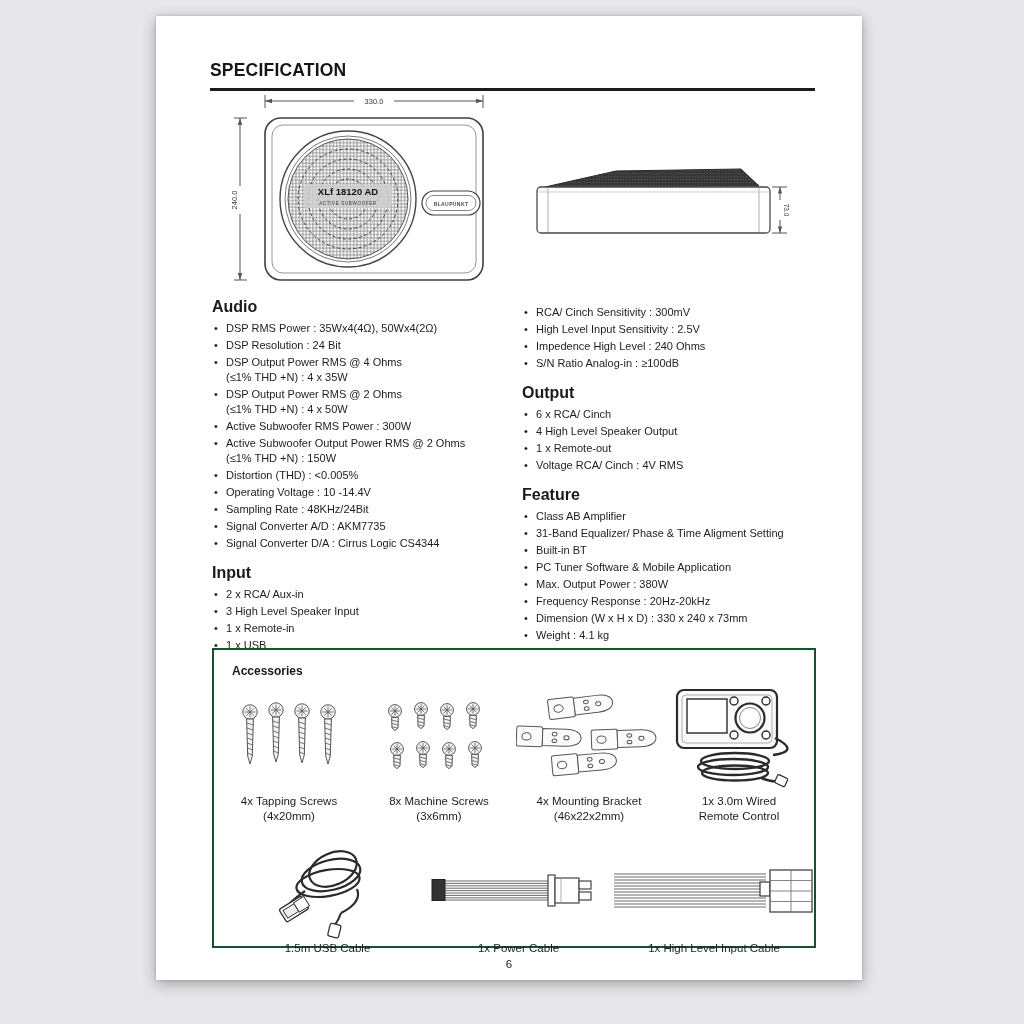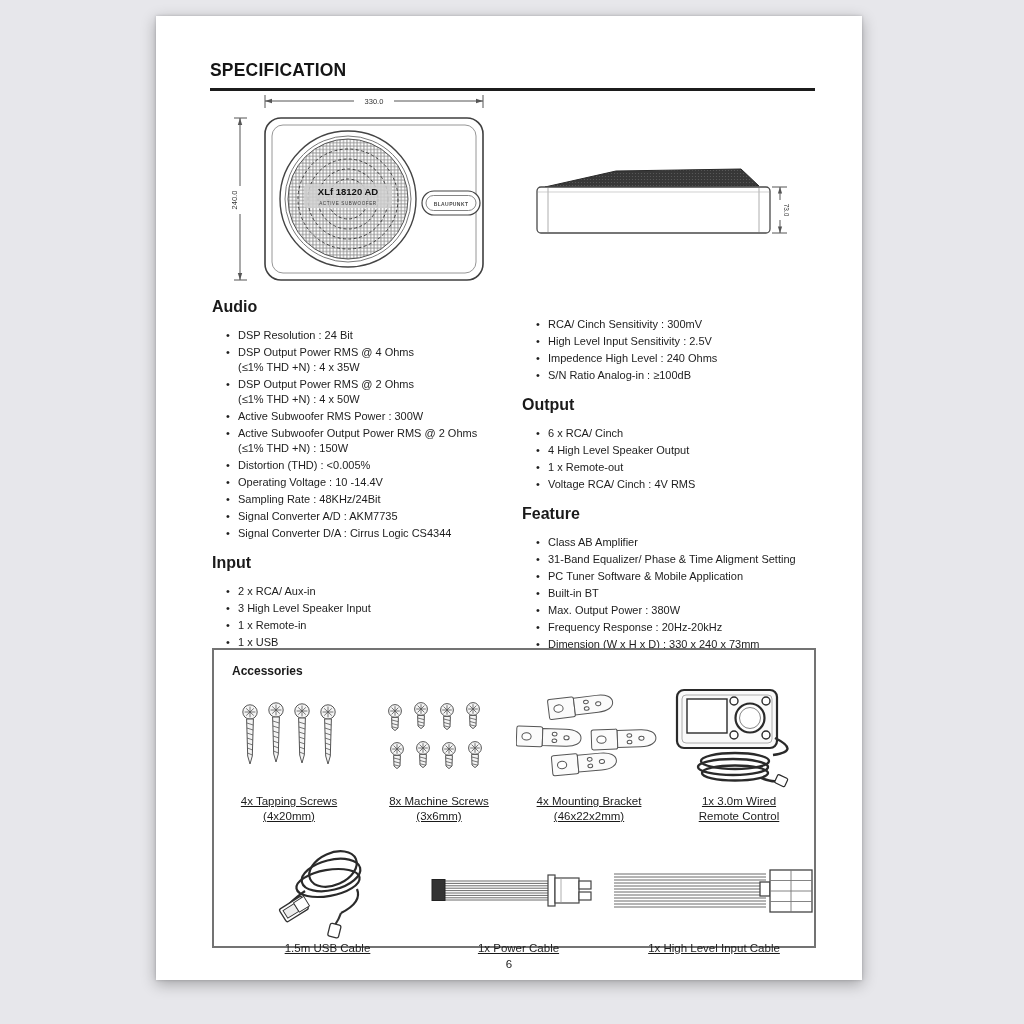--- a/index.html
+++ b/index.html
@@ -24,36 +24,36 @@
   svg{font-family:inherit;display:block;}
   .front-svg{position:absolute;left:60px;top:74px;}
   .side-svg{position:absolute;left:370px;top:126px;}
 
   .spec-col{position:absolute;}
   .spec-col-left{left:56px;top:282px;width:300px;}
   .spec-col-right{left:366px;top:289px;width:332px;}
   .spec-section + .spec-section{margin-top:13px;}
   .spec-title{font-size:16px;font-weight:bold;margin:0 0 5px 0;}
   .spec-title:empty{display:none;margin:0;}
-  ul.spec-list{list-style:none;margin:12px;padding:0;}
+  ul.spec-list{list-style:none;margin:0;padding:0;}
   ul.spec-list li{
     position:relative;padding-left:14px;margin-bottom:2px;
     font-size:11px;line-height:15px;white-space:pre-line;color:#1d1d1d;
   }
   ul.spec-list li::before{content:"•";position:absolute;left:2px;top:0;}
 
   .acc-box{
     position:absolute;left:56px;top:632px;width:604px;height:300px;
-    border:2px solid #737373;background:#fff;box-sizing:border-box;
+    border:2px solid #14532d;background:#fff;box-sizing:border-box;
   }
   .acc-title{font-size:12px;font-weight:bold;padding:14px 0 0 18px;}
   .acc-row{display:flex;align-items:flex-end;}
   .acc-row1{margin-top:2px;height:146px;}
   .acc-row2{margin-top:14px;height:118px;margin-left:18px;}
-  .acc-cell{display:flex;flex-direction:column;align-items:center;justify-content:flex-end;height:100%;text-decoration:underline;}
+  .acc-cell{display:flex;flex-direction:column;align-items:center;justify-content:flex-end;height:100%;}
   .acc-row1 .acc-cell{width:150px;}
   .acc-row2 .acc-cell{width:200px;}
   .acc-icon{display:flex;align-items:center;justify-content:center;flex:1;}
   .acc-caption{
     font-size:11.5px;line-height:15px;text-align:center;white-space:pre-line;
     padding-bottom:2px;color:#1d1d1d;
   }
   .page-number{
     position:absolute;left:0;top:942px;width:706px;text-align:center;
     font-size:11.5px;color:#222;
@@ -138,20 +138,21 @@
       <polygon points="254,45 251.9,51.5 256.1,51.5" fill="#555" stroke="none"></polygon>
       <polygon points="254,91 251.9,84.5 256.1,84.5" fill="#555" stroke="none"></polygon>
     </g>
     <text x="258" y="68" font-size="6.5" fill="#333" text-anchor="middle" transform="rotate(90 258,68)">73.0</text>
   </svg>
 
   <div class="spec-col spec-col-left">
     <div class="spec-section">
       <h3 class="spec-title">Audio</h3>
       <ul class="spec-list">
+          <li>DSP RMS Power : 35Wx4(4Ω), 50Wx4(2Ω)</li>
           <li>DSP Resolution : 24 Bit</li>
           <li>DSP Output Power RMS @ 4 Ohms
 (≤1% THD +N) : 4 x 35W</li>
           <li>DSP Output Power RMS @ 2 Ohms
 (≤1% THD +N) : 4 x 50W</li>
           <li>Active Subwoofer RMS Power : 300W</li>
           <li>Active Subwoofer Output Power RMS @ 2 Ohms
 (≤1% THD +N) : 150W</li>
           <li>Distortion (THD) : &lt;0.005%</li>
           <li>Operating Voltage : 10 -14.4V</li>
@@ -188,22 +189,22 @@
           <li>4 High Level Speaker Output</li>
           <li>1 x Remote-out</li>
           <li>Voltage RCA/ Cinch : 4V RMS</li>
         </ul>
     </div>
     <div class="spec-section">
       <h3 class="spec-title">Feature</h3>
       <ul class="spec-list">
           <li>Class AB Amplifier</li>
           <li>31-Band Equalizer/ Phase &amp; Time Aligment Setting</li>
+          <li>Built-in BT</li>
           <li>PC Tuner Software &amp; Mobile Application</li>
-          <li>Built-in BT</li>
           <li>Max. Output Power : 380W</li>
           <li>Frequency Response : 20Hz-20kHz</li>
           <li>Dimension (W x H x D) : 330 x 240 x 73mm</li>
           <li>Weight : 4.1 kg</li>
         </ul>
     </div>
   </div>
 
   <div class="acc-box">
     <div class="acc-title">Accessories</div>

